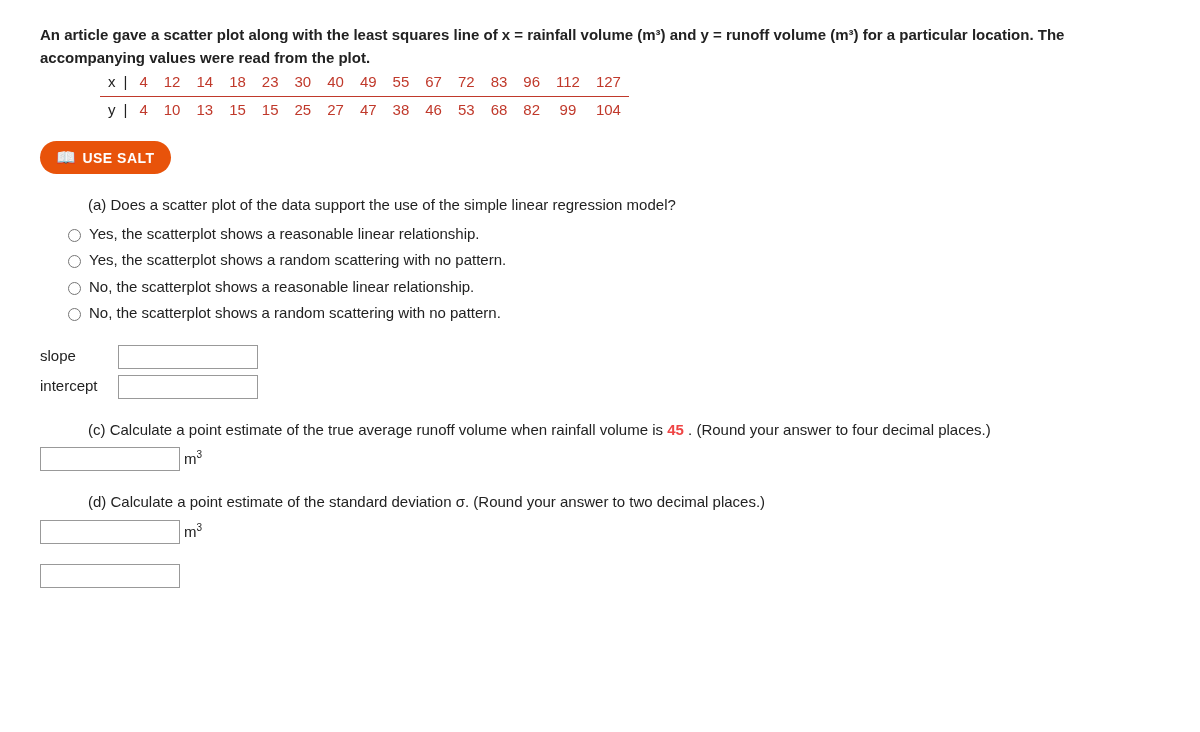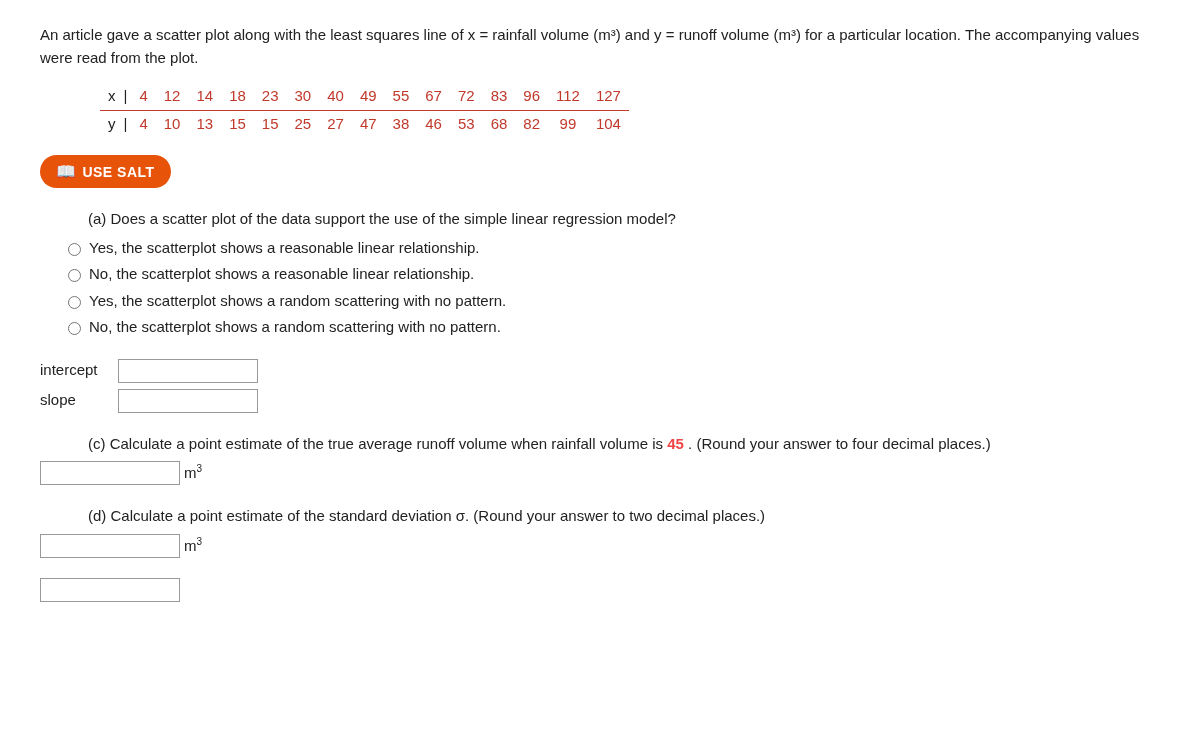--- a/index.html
+++ b/index.html
@@ -6,21 +6,21 @@
     body {
       font-family: Arial, sans-serif;
       font-size: 15px;
       color: #222;
       background: #fff;
       padding: 24px 40px;
       line-height: 1.5;
     }
     .intro-text {
       max-width: 1100px;
-      margin-bottom: 14px;
+      font-weight: bold;
     }
     .data-table {
       margin: 0 auto 18px 60px;
       border-collapse: collapse;
     }
     .data-table td {
       padding: 2px 8px;
       color: #c0392b;
       font-size: 15px;
       text-align: center;
@@ -178,41 +178,41 @@
 
 <div class="section">
   <div class="section-label">(a) Does a scatter plot of the data support the use of the simple linear regression model?</div>
   <div class="radio-group">
     <div class="radio-option">
       <input type="radio" name="parta" style="">
       <span>Yes, the scatterplot shows a reasonable linear relationship.</span>
     </div>
     <div class="radio-option">
       <input type="radio" name="parta" style="">
+      <span>Yes, the scatterplot shows a random scattering with no pattern.</span>
+    </div>
+    <div class="radio-option">
+      <input type="radio" name="parta" style="">
       <span>No, the scatterplot shows a reasonable linear relationship.</span>
     </div>
     <div class="radio-option">
       <input type="radio" name="parta" style="">
-      <span>Yes, the scatterplot shows a random scattering with no pattern.</span>
-    </div>
-    <div class="radio-option">
-      <input type="radio" name="parta" style="">
       <span>No, the scatterplot shows a random scattering with no pattern.</span>
     </div>
   </div>
 </div>
 
 
 <div class="section">
+  <div class="field-row">
+    <span class="field-label">slope</span>
+    <input class="text-input" type="text" value="" style="">
+  </div>
   <div class="field-row">
     <span class="field-label">intercept</span>
-    <input class="text-input" type="text" value="" style="">
-  </div>
-  <div class="field-row">
-    <span class="field-label">slope</span>
     <input class="text-input" type="text" value="" style="">
   </div>
 </div>
 
 
 <div class="section">
   <div class="section-label">
     <span>(c) Calculate a point estimate of the true average runoff volume when rainfall volume is</span>
     <span class="highlight">45</span>
     <span>. (Round your answer to four decimal places.)</span>

